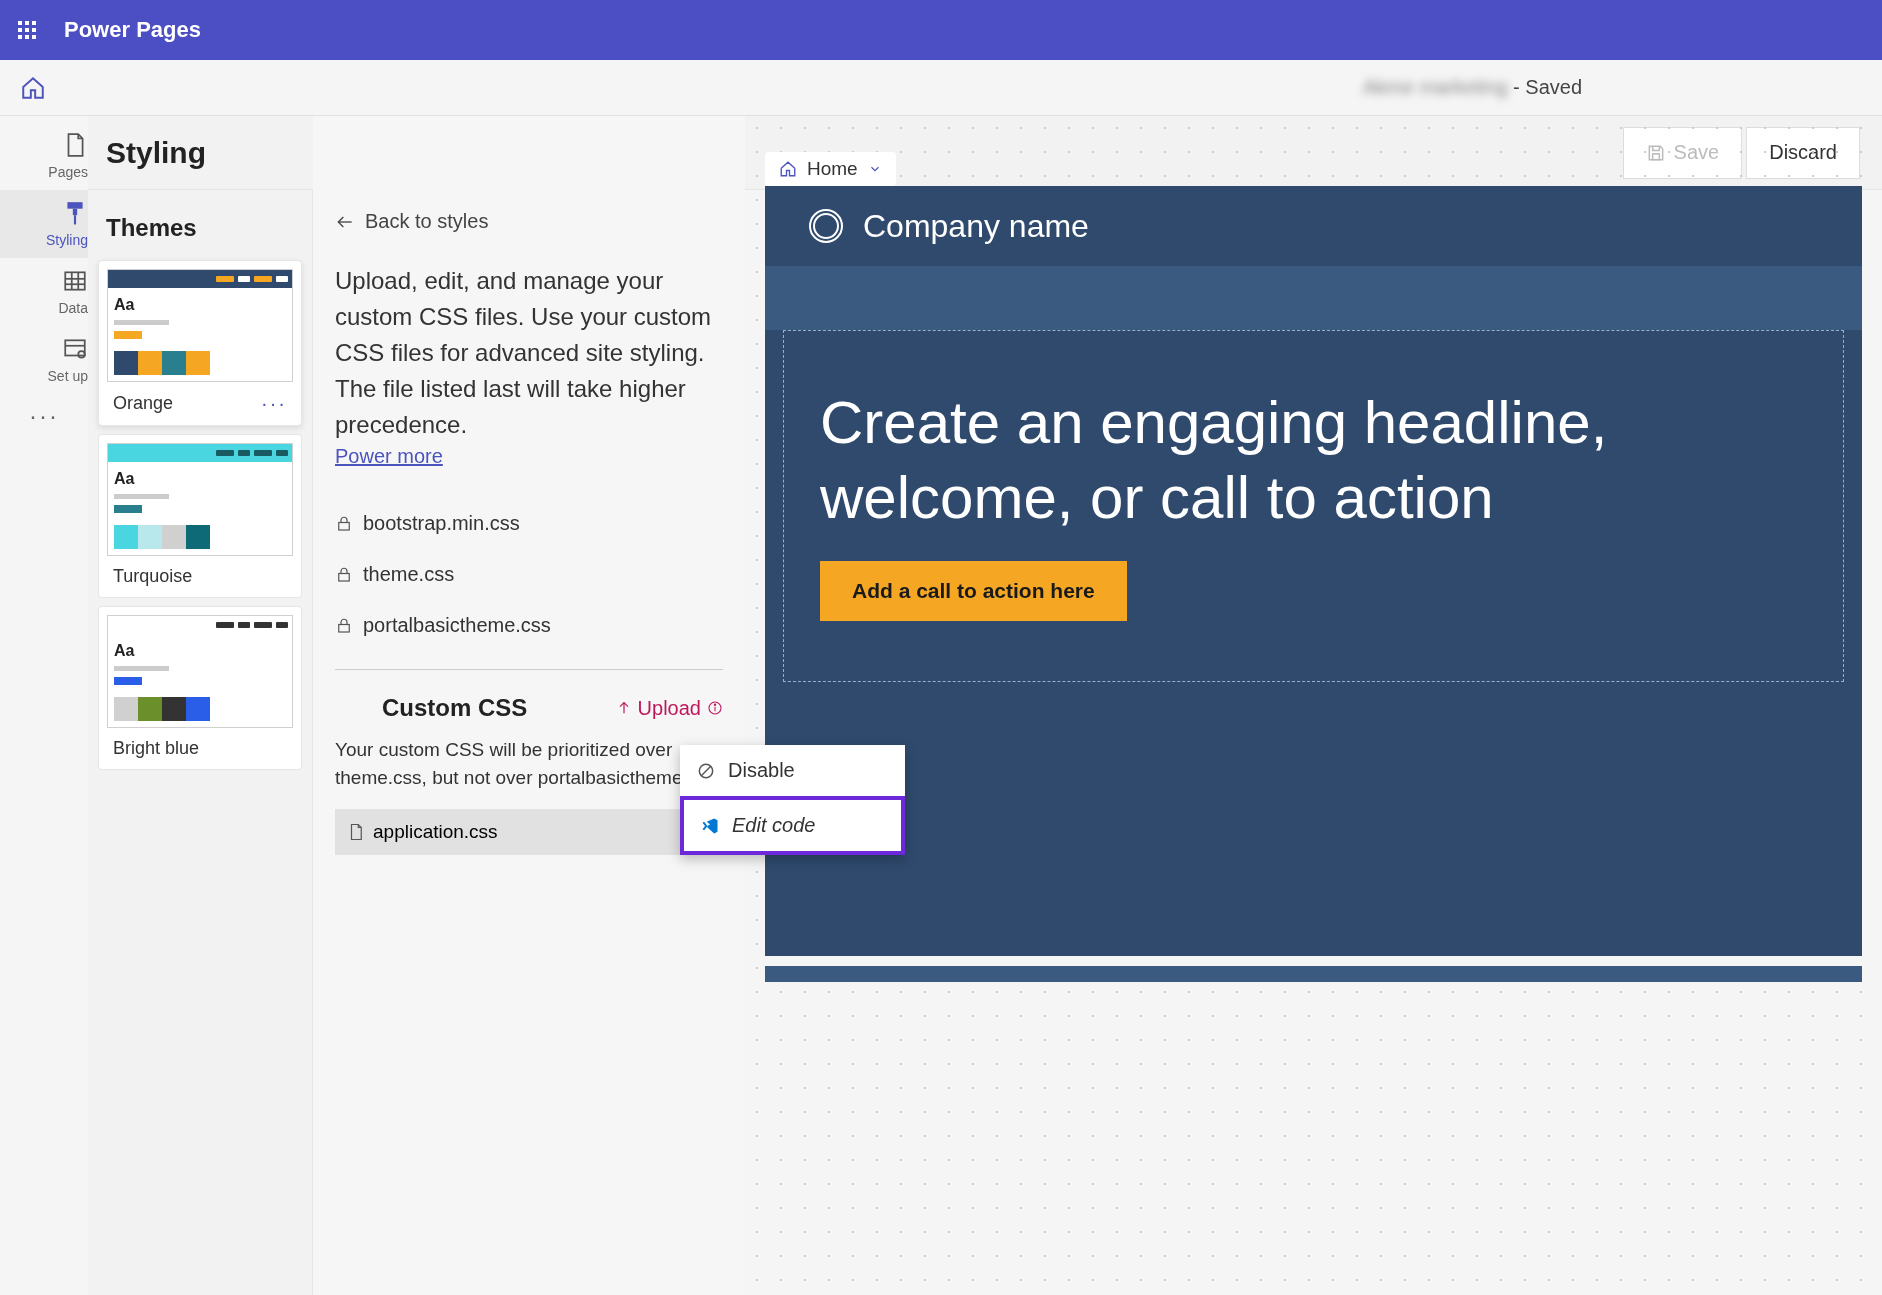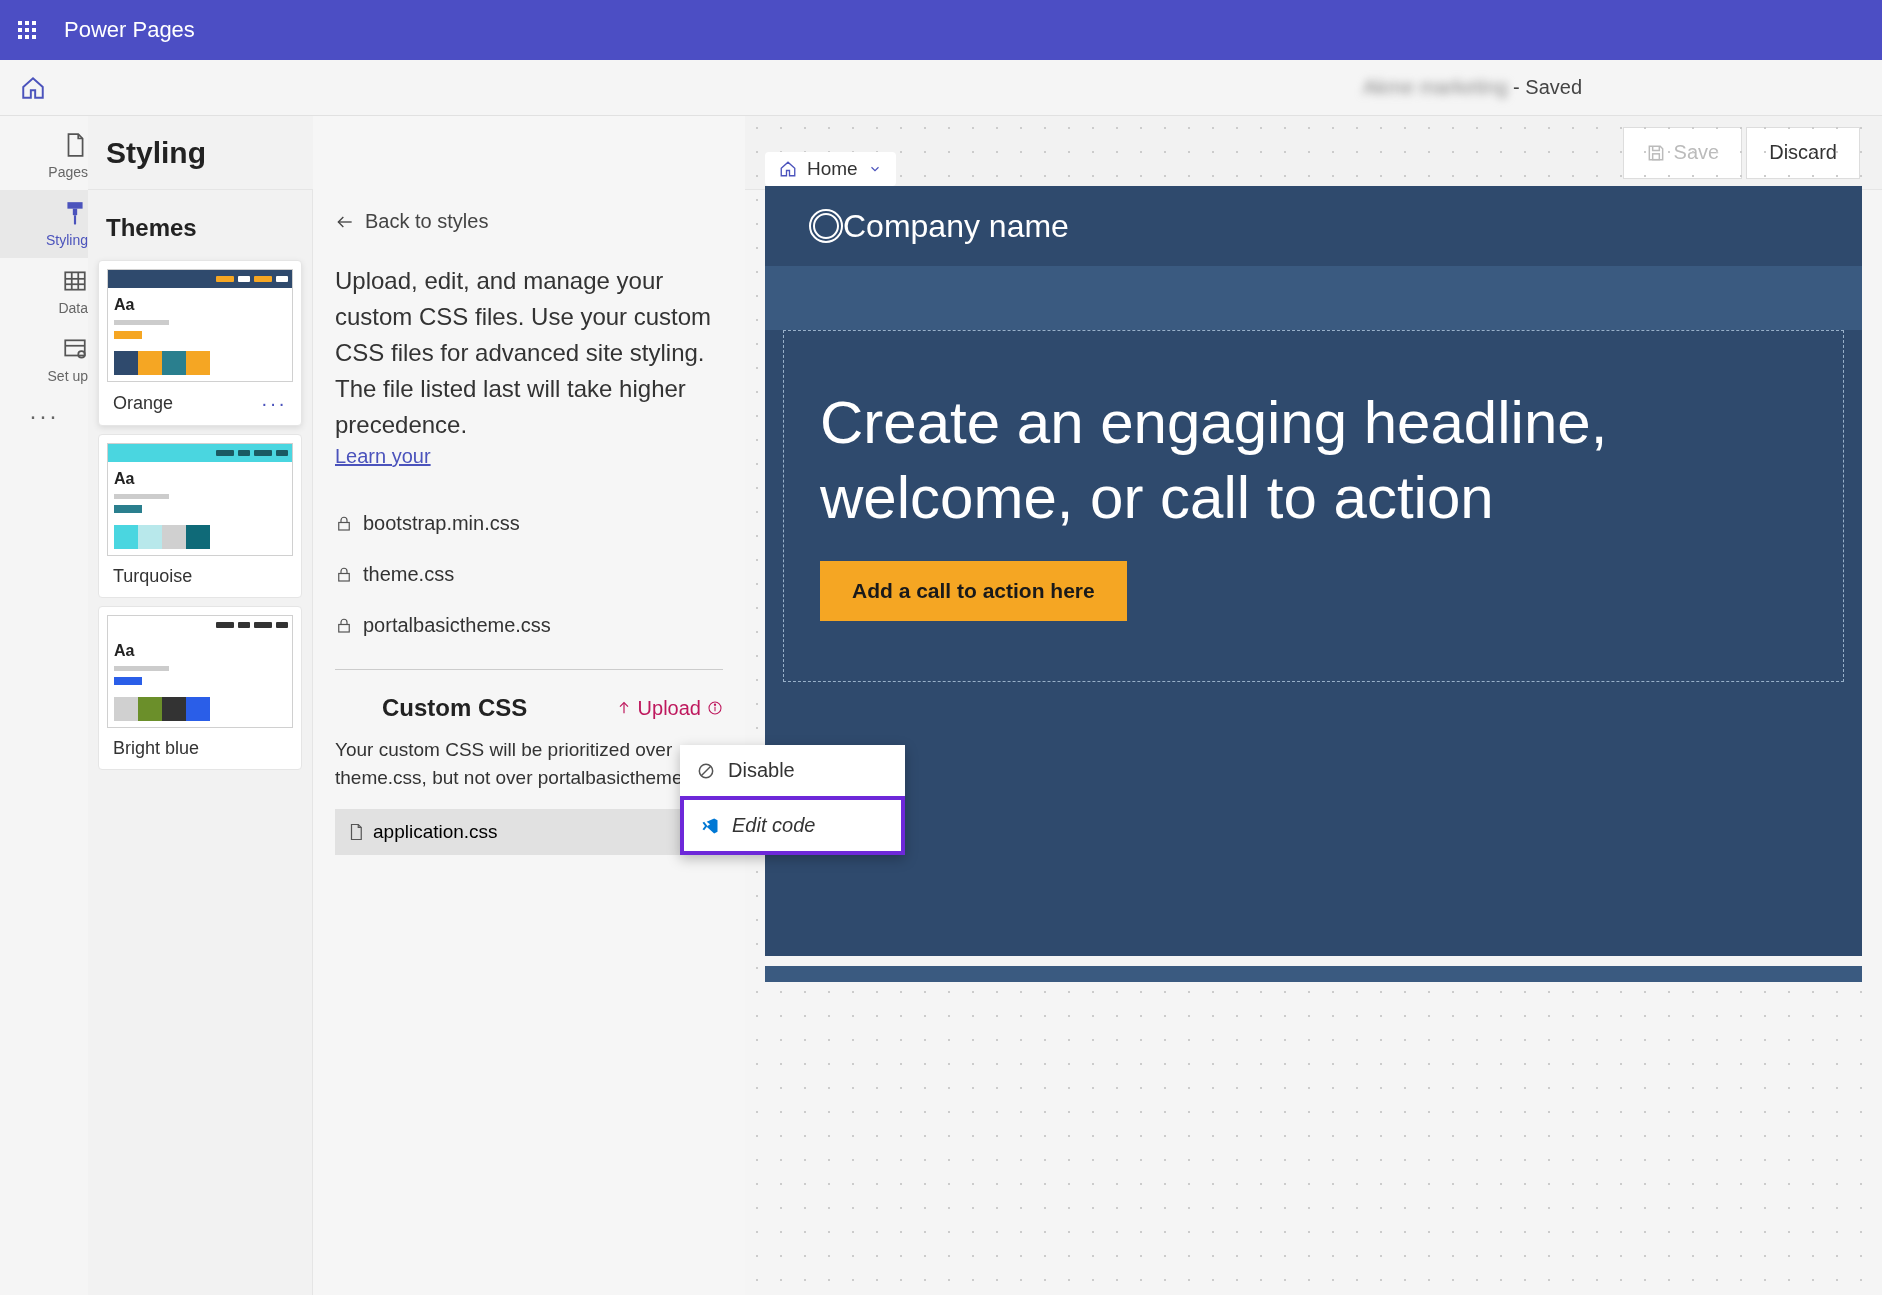--- a/index.html
+++ b/index.html
@@ -1,21 +1,21 @@
 <!DOCTYPE html>
 <html><head>
 <meta charset="utf-8">
 <style>
   * { box-sizing: border-box; margin: 0; padding: 0; font-family: 'Segoe UI', Arial, sans-serif; }
   body { background: #f5f5f5; overflow: hidden; }
 
   .topbar { background: #4c4ec4; height: 60px; display: flex; align-items: center; padding: 0 18px; color: #fff; }
   .waffle { width: 18px; height: 18px; display: grid; grid-template-columns: repeat(3,4px); grid-template-rows: repeat(3,4px); gap: 3px; margin-right: 28px; cursor: pointer; }
   .waffle span { background: #fff; width: 4px; height: 4px; }
-  .app-title { font-size: 22px; font-weight: 400; }
+  .app-title { font-size: 22px; font-weight: 700; }
 
   .subbar { height: 56px; background: #f5f5f5; border-bottom: 1px solid #e1e1e1; display: flex; align-items: center; padding: 0 20px; }
   .home-icon { color: #4b53bc; font-size: 22px; }
   .site-status { margin-left: auto; margin-right: 280px; color: #444; font-size: 20px; }
   .site-status .blur { filter: blur(4px); color: #888; }
 
   .main { display: flex; height: calc(100vh - 116px); }
 
   .rail { width: 88px; background: #f5f5f5; display: flex; flex-direction: column; align-items: center; padding-top: 6px; }
   .rail-item { width: 100%; text-align: right; padding: 10px 0; cursor: pointer; color: #555; }
@@ -71,21 +71,21 @@
 
   .menu { position: absolute; left: 680px; top: 745px; width: 225px; background: #fff; box-shadow: 0 4px 12px rgba(0,0,0,.25); z-index: 100; }
   .menu-item { padding: 14px 16px; font-size: 20px; display: flex; align-items: center; gap: 12px; cursor: pointer; color: #333; }
   .menu-item.edit { border: 4px solid #6d28d9; font-style: italic; }
   .menu-item svg { width: 20px; height: 20px; }
 
   .preview { flex: 1; background-image: radial-gradient(#ccc 1px, transparent 1px); background-size: 24px 24px; padding: 36px 20px; position: relative; }
   .bc { background: #fff; display: inline-flex; align-items: center; gap: 10px; padding: 6px 14px; border-radius: 4px; font-size: 19px; color: #333; margin-bottom: 0; }
   .bc svg { color: #4b53bc; }
   .canvas { background: #2f4a6d; width: 100%; min-height: 770px; margin-top: 0; }
-  .canvas-header { height: 80px; display: flex; align-items: center; padding: 0 44px; }
+  .canvas-header { height: 80px; display: flex; align-items: center; padding: 0 44px; gap: 20px; }
   .logo-circ { width: 34px; height: 34px; border: 2px solid #fff; border-radius: 50%; display: flex; align-items: center; justify-content: center; }
   .logo-circ::after { content: ''; width: 22px; height: 22px; border: 2px solid #fff; border-radius: 50%; }
   .company { color: #fff; font-size: 32px; font-weight: 500; }
   .canvas-band { height: 64px; background: #3a5a80; }
   .hero { border-left: 1px dashed #98b0c9; border-right: 1px dashed #98b0c9; border-bottom: 1px dashed #98b0c9; border-top: 1px dashed #98b0c9; margin: 0 18px; padding: 54px 36px 60px; }
   .hero h2 { color: #fff; font-size: 60px; font-weight: 500; line-height: 1.25; margin-bottom: 26px; }
   .cta { background: #f5a623; color: #1a1a1a; font-size: 21px; font-weight: 700; padding: 18px 32px; border: none; cursor: pointer; }
   .preview-bottom { height: 16px; background: #3a5a80; margin-top: 10px; }
 
   .scrollhint { position: absolute; left: 306px; top: 186px; width: 8px; height: 380px; background: rgba(0,0,0,.25); border-radius: 4px; }
@@ -263,21 +263,21 @@
 
     <div class="panel2" style="padding-top:94px;">
       <div class="back">
         <svg width="20" height="20" viewBox="0 0 24 24" fill="none" stroke="currentColor" stroke-width="1.6">
             <line x1="20" y1="12" x2="4" y2="12"></line>
             <polyline points="10 6 4 12 10 18"></polyline>
           </svg>
         <span>Back to styles</span>
       </div>
       <div class="desc">Upload, edit, and manage your custom CSS files. Use your custom CSS files for advanced site styling. The file listed last will take higher precedence.</div>
-      <a class="learn">Learn your</a>
+      <a class="learn">Power more</a>
       <div class="file-list" id="locked-files">
           <div class="file-item">
             <svg viewBox="0 0 24 24" fill="none" stroke="currentColor" stroke-width="1.6">
               <rect x="5" y="10" width="14" height="10"></rect>
               <path d="M8 10V7a4 4 0 0 1 8 0v3"></path>
             </svg>
             <span>bootstrap.min.css</span>
           </div>
           <div class="file-item">
             <svg viewBox="0 0 24 24" fill="none" stroke="currentColor" stroke-width="1.6">

